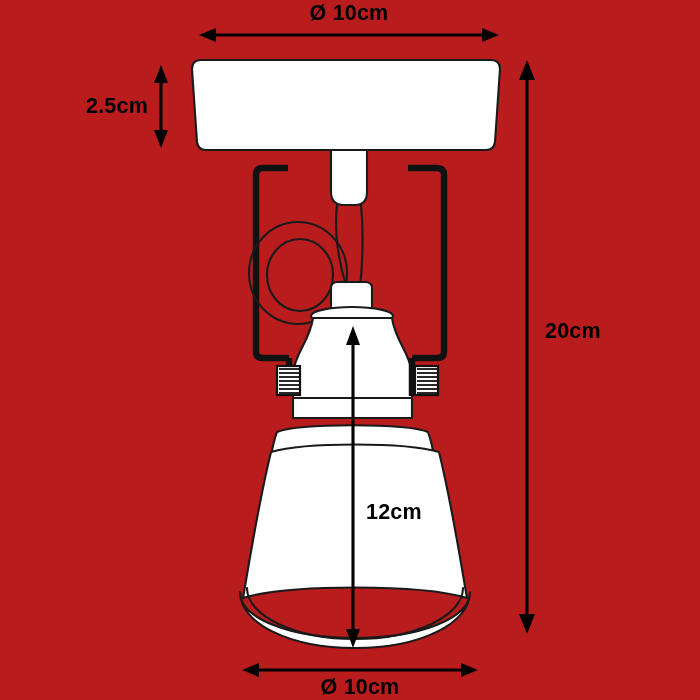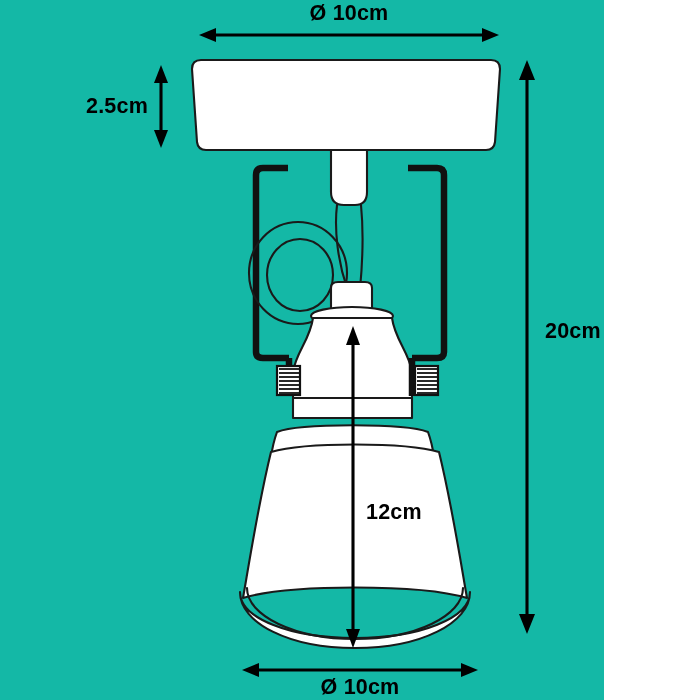--- a/index.html
+++ b/index.html
@@ -8,23 +8,23 @@
     background: #ffffff;
   }
   body {
     width: 700px;
     height: 700px;
     font-family: "Liberation Sans", sans-serif;
     overflow: hidden;
   }
   #drawing-root {
     position: relative;
-    width: 604px;
+    width: 700px;
     height: 700px;
-    background: #14b8a6;
+    background: #b91c1c;
   }
   svg.tech-drawing {
     display: block;
     width: 700px;
     height: 700px;
   }
   .outline {
     fill: #ffffff;
     stroke: #1a1a1a;
     stroke-width: 2.1;

